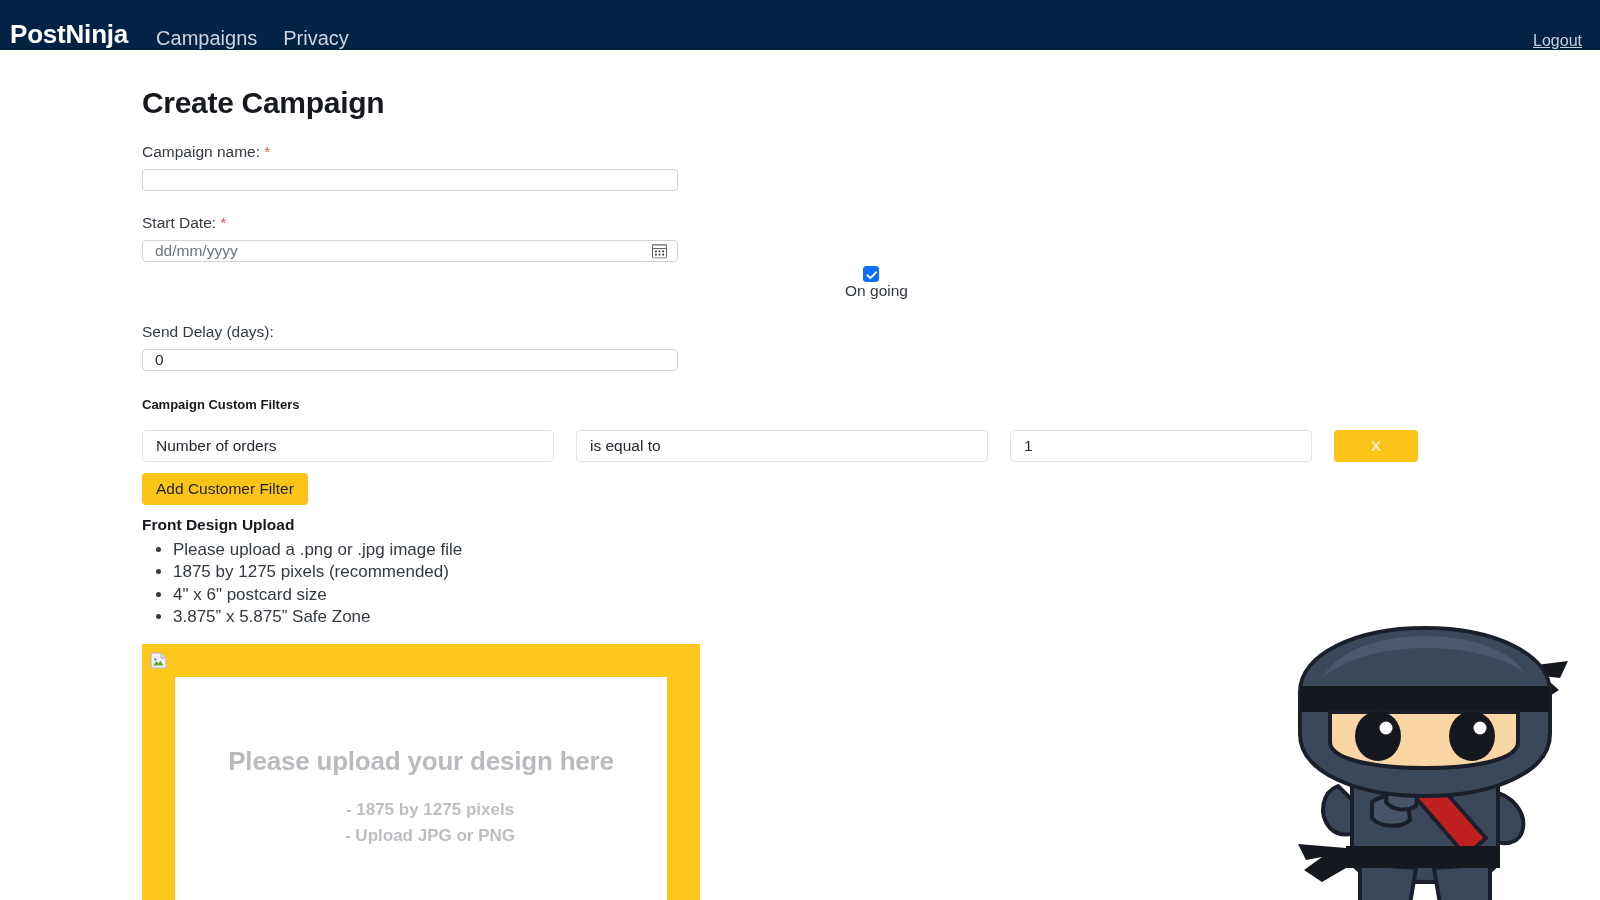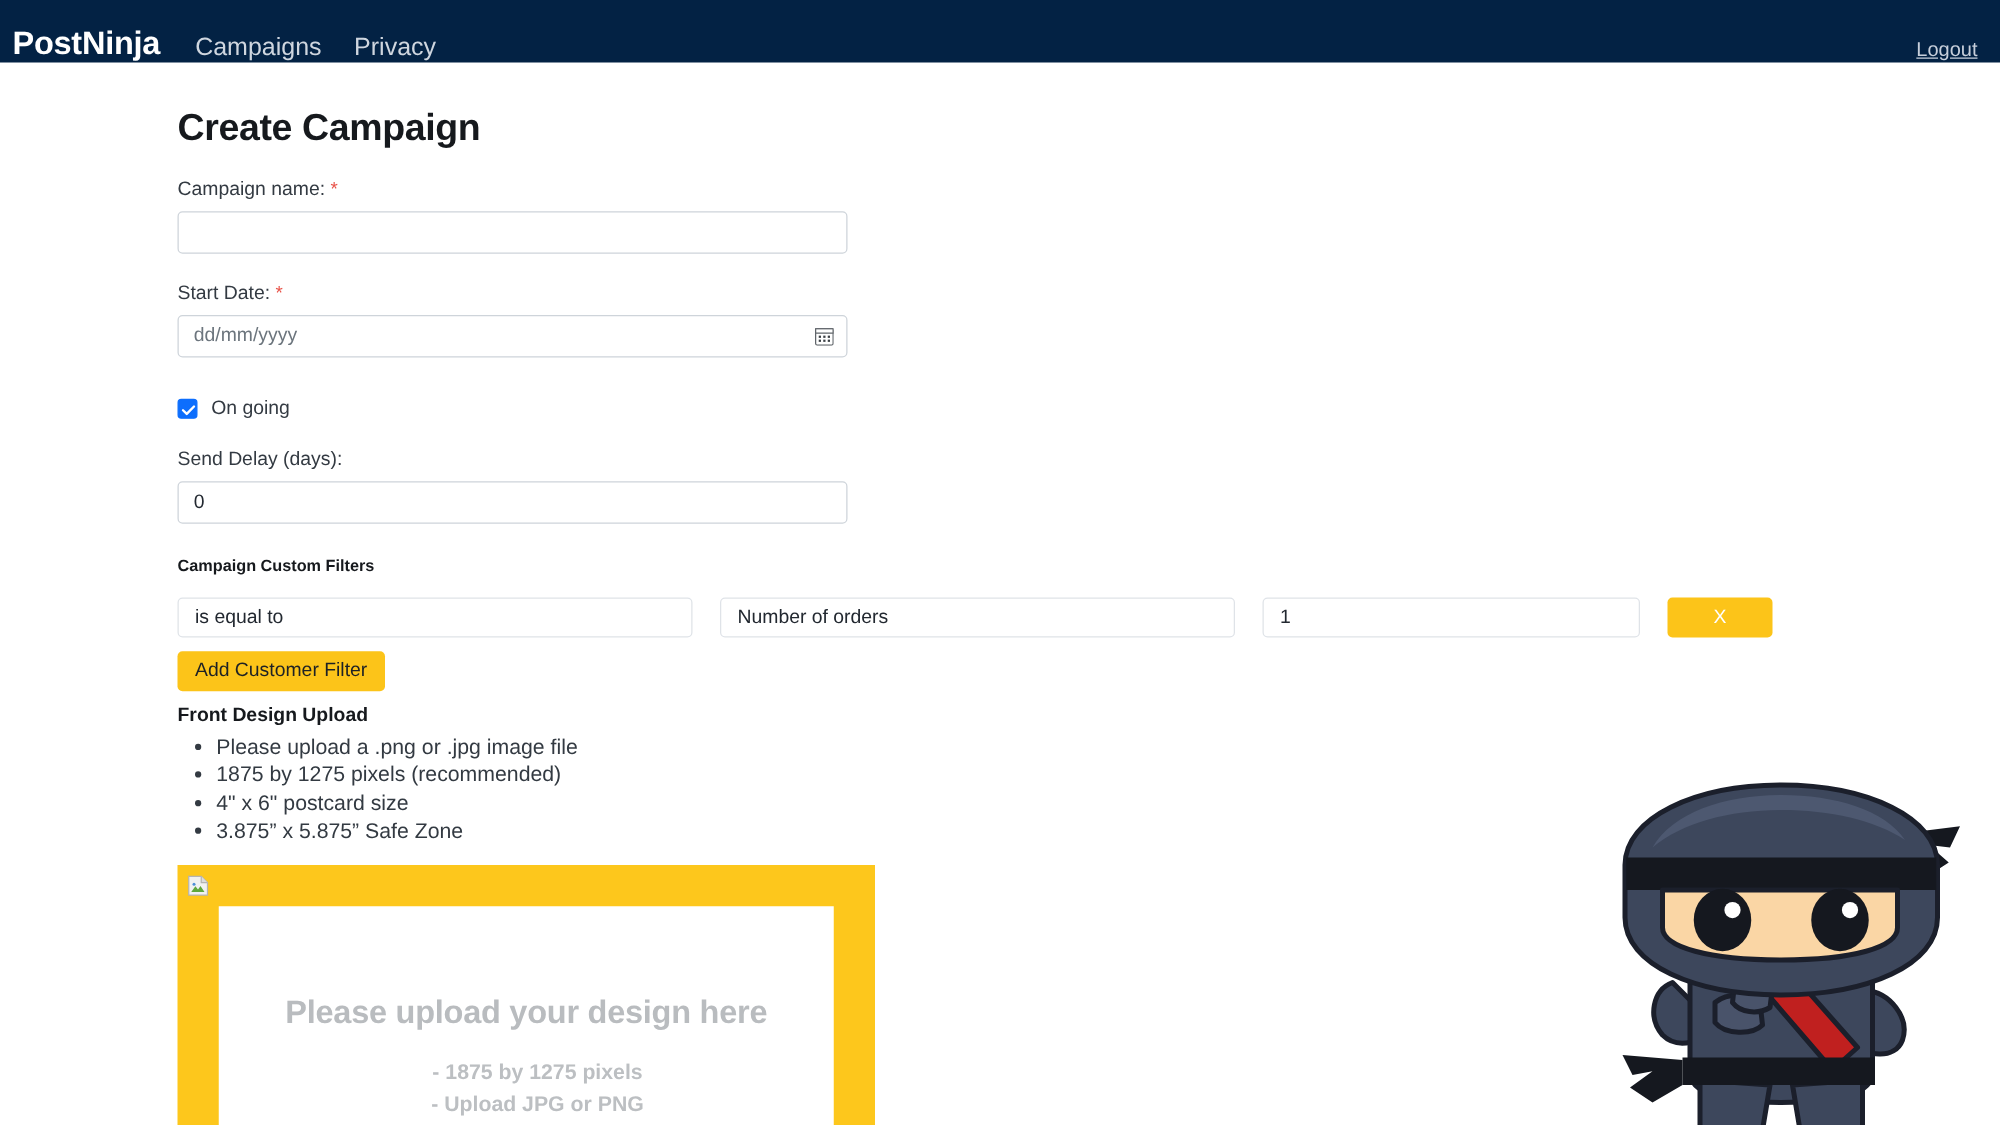--- a/index.html
+++ b/index.html
@@ -61,21 +61,21 @@
 
   .field-label {
     font-size: 15.5px;
     color: #333a42;
     margin: 23px 0 8px 0;
   }
   .req-star { color: #e8544a; font-size: 15px; }
 
   .text-input {
     width: 536px;
-    height: 34px;
+    height: 22px;
     border: 1px solid #ced4da;
     border-radius: 4px;
     background: #ffffff;
     font-size: 15.5px;
     color: #222830;
     padding: 0 12px;
     display: flex;
     align-items: center;
     font-family: "Liberation Sans", sans-serif;
   }
@@ -88,21 +88,22 @@
     top: 50%;
     transform: translateY(-50%);
     width: 15px; height: 15px;
     pointer-events: none;
   }
 
   
   .check-row {
     display: flex;
     align-items: center;
-    margin-top: 32px;
+    margin-top: 4px;
+    flex-direction: column;
   }
   .checkbox {
     width: 16px; height: 16px;
     background: #0d6efd;
     border: 1px solid #0d6efd;
     border-radius: 3px;
     position: relative;
     flex: none;
   }
   .checkbox svg { position: absolute; left: 1px; top: 1px; }
@@ -273,22 +274,22 @@
     </span>
     <span class="check-label">On going</span>
   </div>
 
   <div class="field-label">Send Delay (days):</div>
   <div class="text-input">0</div>
 
   <div class="section-head">Campaign Custom Filters</div>
 
   <div class="filter-row">
+    <div class="filter-select fs-field">Number of orders</div>
     <div class="filter-select fs-op">is equal to</div>
-    <div class="filter-select fs-field">Number of orders</div>
     <div class="filter-select fs-val">1</div>
     <button class="btn-yellow btn-remove">X</button>
   </div>
 
   <button class="btn-yellow btn-add">Add Customer Filter</button>
 
   <div class="upload-head">Front Design Upload</div>
   <ul class="upload-list">
     <li>Please upload a .png or .jpg image file</li>
     <li>1875 by 1275 pixels (recommended)</li>

